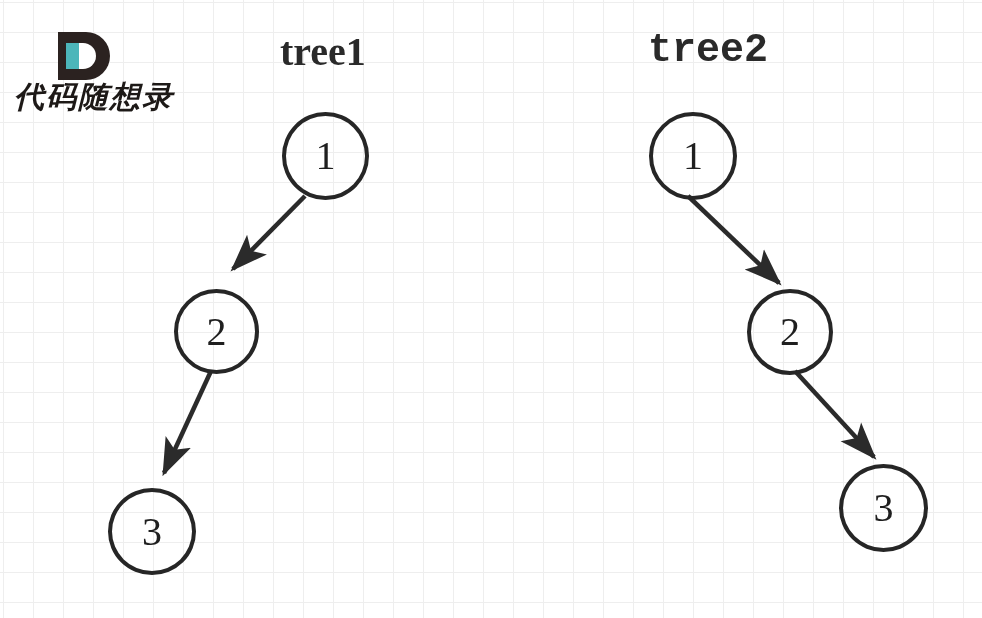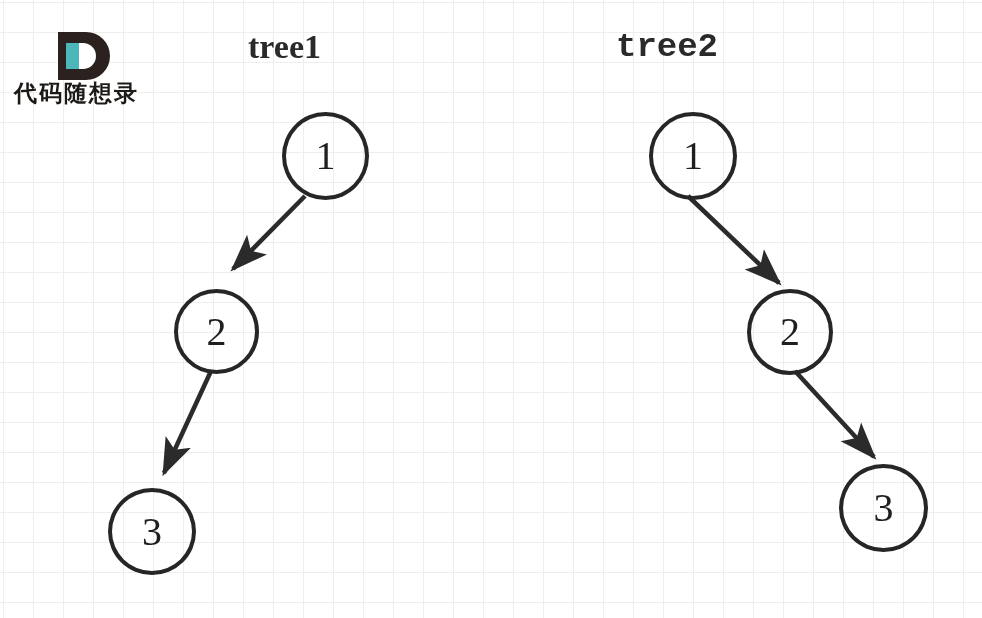--- a/index.html
+++ b/index.html
@@ -56,37 +56,39 @@
   #brand .mark .d-bar {
     position: absolute;
     left: 8px;
     top: 11px;
     width: 13px;
     height: 26px;
     background: #4cb6ba;
   }
   #brand .brandtext {
     font-family: "DejaVu Sans", "Liberation Sans", sans-serif;
-    font-size: 23px;
+    font-size: 30px;
     font-weight: 700;
     letter-spacing: 2px;
     color: #1d1917;
     white-space: nowrap;
+    font-style: italic;
     line-height: 1;
   }
 
   
   .tree-title {
     position: absolute;
     font-family: "Liberation Serif", "DejaVu Serif", serif;
     font-weight: bold;
-    font-size: 34px;
+    font-size: 40px;
     color: #2a2a2a;
     letter-spacing: 0px;
     white-space: nowrap;
+    margin-left: 32px;
   }
   #title-tree1 { left: 248px; top: 28px; }
   #title-tree2 { left: 616px; top: 28px; font-family: Liberation Mono, monospace; }
 
   
   .node {
     position: absolute;
     border: 4px solid #262626;
     border-radius: 50%;
     background: transparent;

